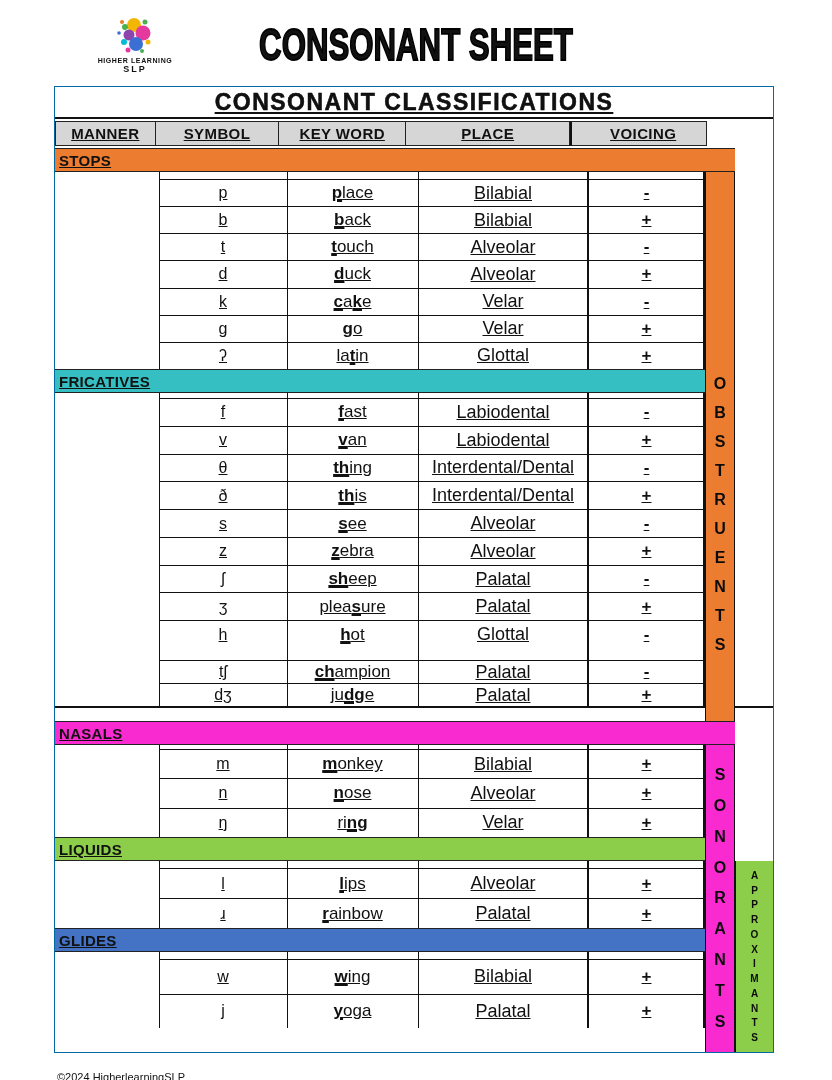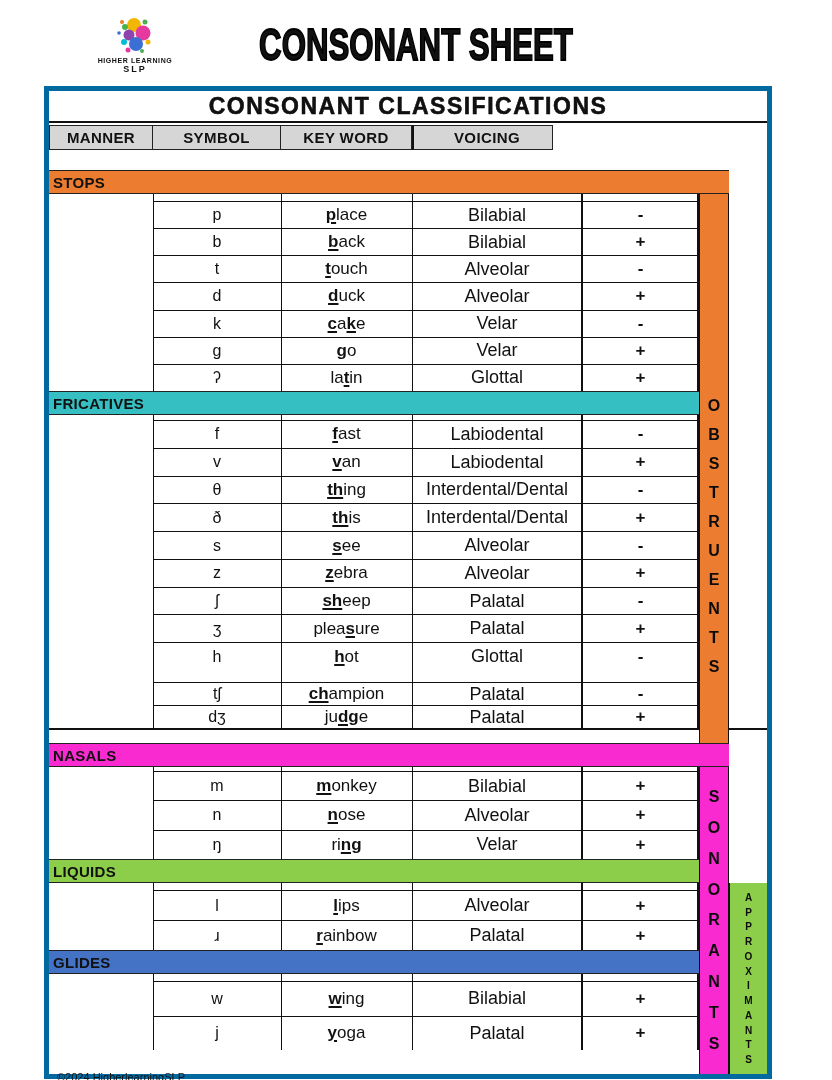--- a/index.html
+++ b/index.html
@@ -21,41 +21,41 @@
   .logo-line2{font-size:9px;font-weight:700;letter-spacing:2px;}
   .main-title{
     position:absolute;left:50%;top:20px;margin:0;
     font-size:40px;font-weight:900;white-space:nowrap;
     transform:translateX(-50%) scale(.78,1.12);transform-origin:center top;
     -webkit-text-stroke:1.6px #000;
   }
 
   
   .sheet{
-    position:absolute;left:44px;top:86px;width:718px;
-    border:5px solid #0369a1;background:#fff;box-sizing:content-box;
+    position:absolute;left:54px;top:86px;width:718px;
+    border:1px solid #0369a1;background:#fff;box-sizing:content-box;text-decoration:underline;
   }
   .sheet-title{
     height:30px;line-height:30px;text-align:center;
     font-size:23px;font-weight:800;letter-spacing:1.5px;
     border-bottom:2px solid #111;-webkit-text-stroke:.5px #000;
   }
   .col-headers{display:flex;height:25px;margin-top:2px;width:652px;}
   .hcell{
     background:#d6d6d6;border:1px solid #222;box-sizing:border-box;
     display:flex;align-items:center;justify-content:center;
     font-size:15px;font-weight:700;letter-spacing:.4px;
   }
   .h-manner{width:104px;}
   .h-symbol{width:128px;border-left:none;}
   .h-keyword{width:131px;border-left:none;}
   .h-place{width:170px;border-left:none;}
   .h-voicing{width:141px;border-left:2px solid #111;padding-left:8px;}
 
-  .content{position:relative;margin-top:20px;height:904px;}
+  .content{position:relative;margin-top:2px;height:904px;}
 
   .banner{
     height:24px;width:650px;box-sizing:border-box;
     border-top:1px solid #222;border-bottom:1px solid #222;
     display:flex;align-items:center;padding-left:4px;
     font-size:15px;font-weight:800;letter-spacing:.3px;
     position:relative;z-index:2;
   }
   .banner.wide{width:680px;}
 
@@ -140,20 +140,21 @@
     <h1 class="main-title">CONSONANT SHEET</h1>
   </div>
 
   <div class="sheet">
     <div class="sheet-title">CONSONANT CLASSIFICATIONS</div>
 
     <div class="col-headers">
       <div class="hcell h-manner">MANNER</div>
       <div class="hcell h-symbol">SYMBOL</div>
       <div class="hcell h-keyword">KEY WORD</div>
+      <div class="hcell h-place">PLACE</div>
       <div class="hcell h-voicing">VOICING</div>
     </div>
 
     <div class="content" id="tbl-content">
         <div class="banner wide" style="background: rgb(236, 124, 48);">
           <span>STOPS</span>
         </div>
         <div class="rows sec-stops">
           <div class="vline" style="left: 104px; width: 1px;"></div>
           <div class="vline" style="left: 232px; width: 1px;"></div>

